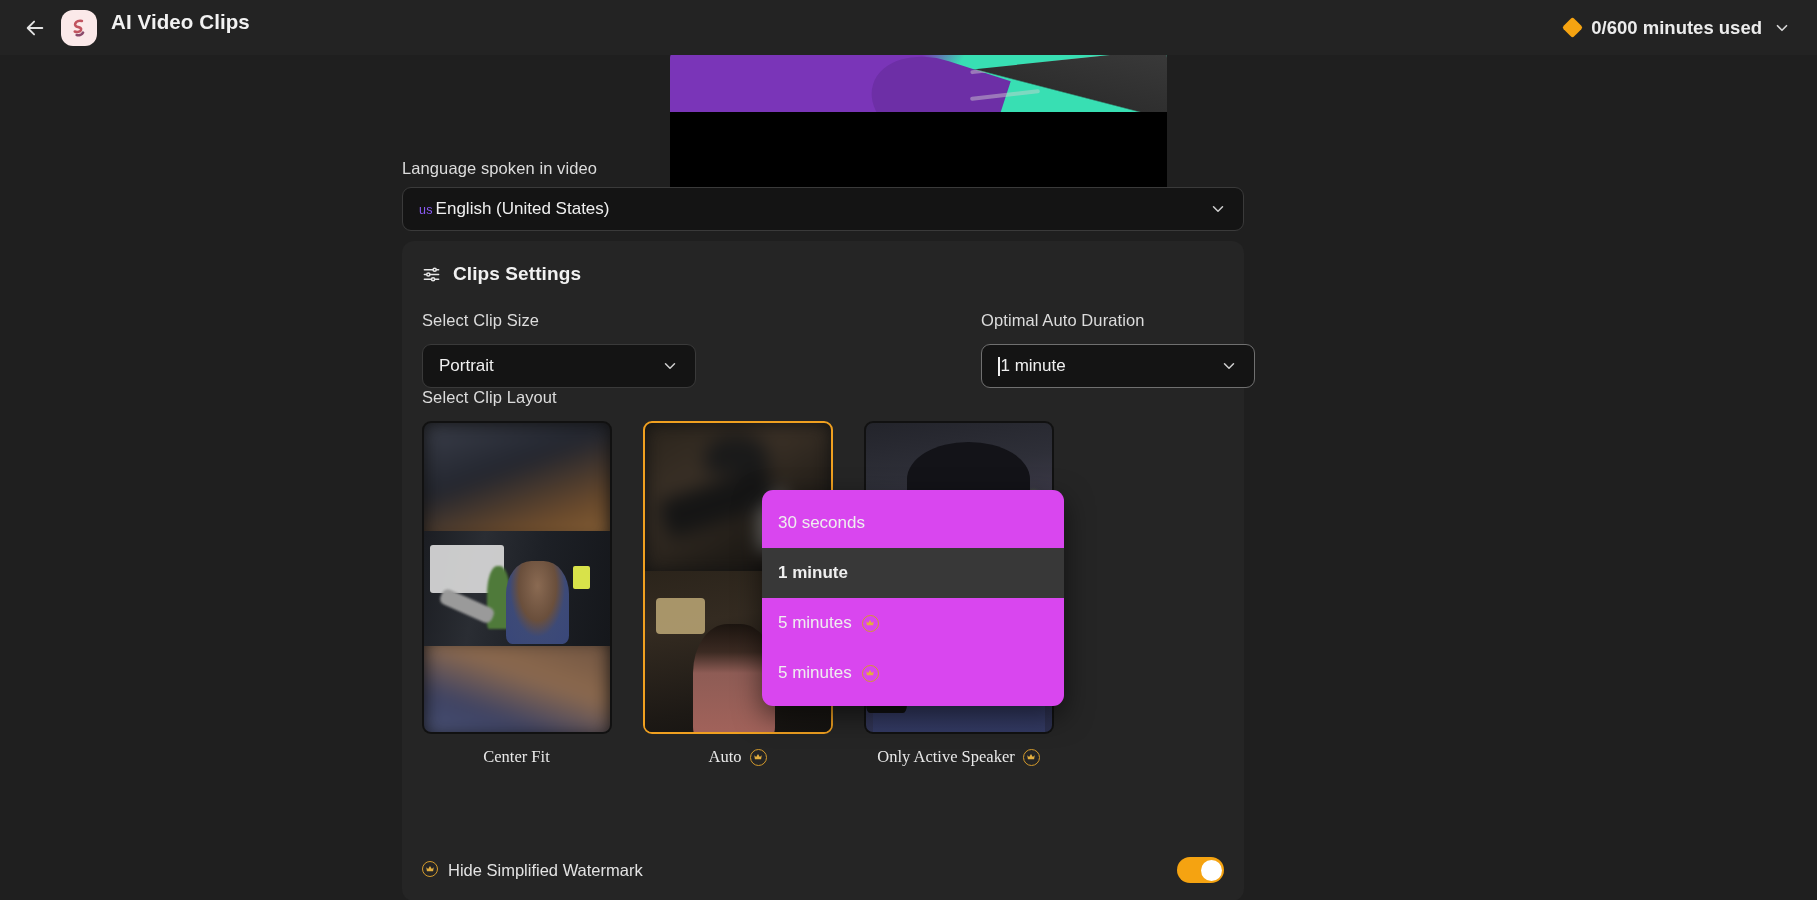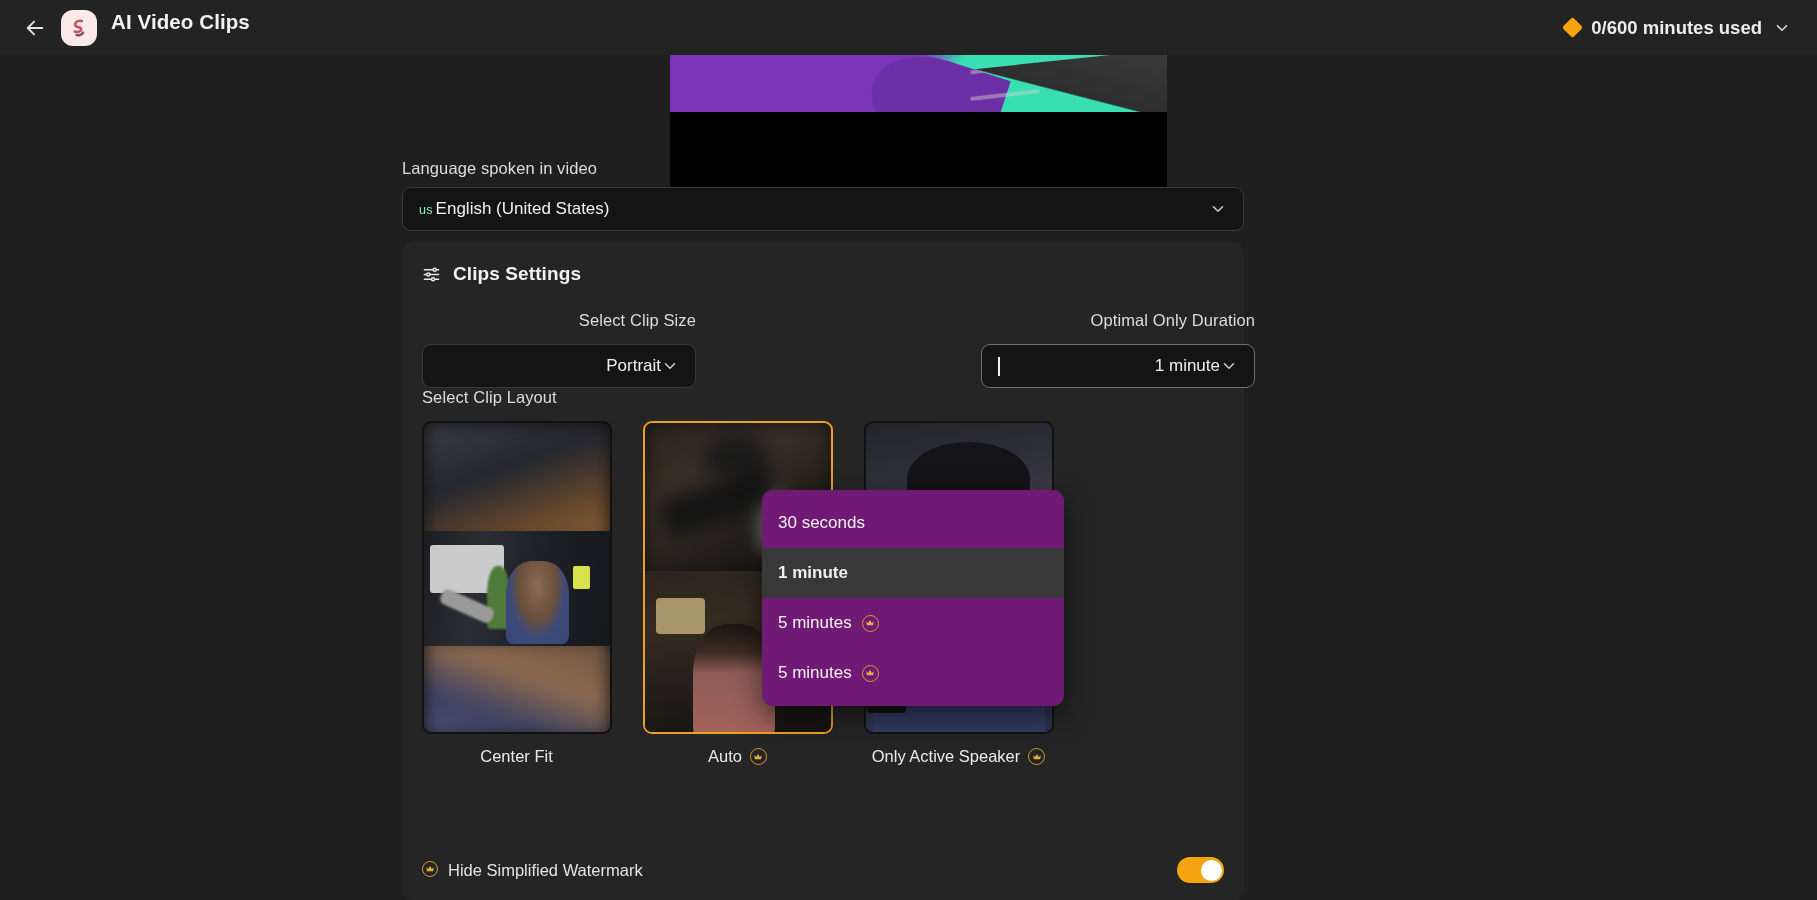--- a/index.html
+++ b/index.html
@@ -161,21 +161,21 @@
   }
   .select-value {
     font-size: 17px;
     color: #f0f0f0;
     flex: 1 1 auto;
     white-space: nowrap;
     overflow: hidden;
   }
   .flag-code {
     font-size: 12.5px;
-    color: #86efac;
+    color: #8b5cf6;
     margin-right: 3px;
     letter-spacing: .2px;
   }
   .select-caret { color: #cfcfcf; display: flex; align-items: center; flex:0 0 auto; }
 
   #language-label { position: absolute; left: 0; top: 104px; }
   #language-select { position: absolute; left: 0; top: 132px; width: 842px; }
 
   
   .panel {
@@ -199,21 +199,20 @@
     font-weight: 600;
     color: #f1f1f1;
     letter-spacing: .1px;
   }
   .sliders-icon { display: flex; color: #e6e6e6; }
 
   .settings-row {
     display: flex;
     gap: 0;
     position: relative;
-    text-align: right;
   }
   .setting-col { width: 284px; }
   .setting-col.second { margin-left: 285px; }
   .setting-col .field-label { display: block; margin-bottom: 14px; }
   .col-select { width: 274px; }
   .col-select.focused {
     border-color: #6a6a6a;
     background: #141414;
   }
   .caret-bar {
@@ -226,21 +225,21 @@
 
   
   .layout-label {
     display: block;
     margin-bottom: 14px;
   }
   .layout-grid {
     display: flex;
     gap: 32px;
   }
-  .layout-card { width: 189px; }
+  .layout-card { width: 189px; font-family: Liberation Serif, serif; }
   .thumb {
     width: 190px;
     height: 313px;
     border-radius: 9px;
     overflow: hidden;
     position: relative;
     background: #111;
     cursor: pointer;
     border: 2px solid transparent;
   }
@@ -381,21 +380,21 @@
     border-radius: 50%;
     background: #fff;
   }
 
   
   .dropdown {
     position: absolute;
     left: 762px;
     top: 435px;
     width: 302px;
-    background: #701a75;
+    background: #d946ef;
     border-radius: 11px;
     padding: 8px 0;
     z-index: 40;
     box-shadow: 0 10px 28px rgba(0,0,0,.55);
   }
   .dd-item {
     height: 50px;
     display: flex;
     align-items: center;
     gap: 10px;
@@ -496,21 +495,21 @@
             <span class="select-value">Portrait</span>
             <span class="select-caret">
               <svg width="18" height="18" viewBox="0 0 24 24" fill="none" stroke="currentColor" stroke-width="2" stroke-linecap="round" stroke-linejoin="round">
                 <polyline points="6 9 12 15 18 9"></polyline>
               </svg>
             </span>
           </div>
         </div>
 
         <div class="setting-col second">
-          <span class="field-label">Optimal Only Duration</span>
+          <span class="field-label">Optimal Auto Duration</span>
           <div class="select col-select focused open-focus">
             <span class="caret-bar"></span>
             <span class="select-value">1 minute</span>
             <span class="select-caret">
               <svg width="18" height="18" viewBox="0 0 24 24" fill="none" stroke="currentColor" stroke-width="2" stroke-linecap="round" stroke-linejoin="round">
                 <polyline points="6 9 12 15 18 9"></polyline>
               </svg>
             </span>
           </div>
         </div>

